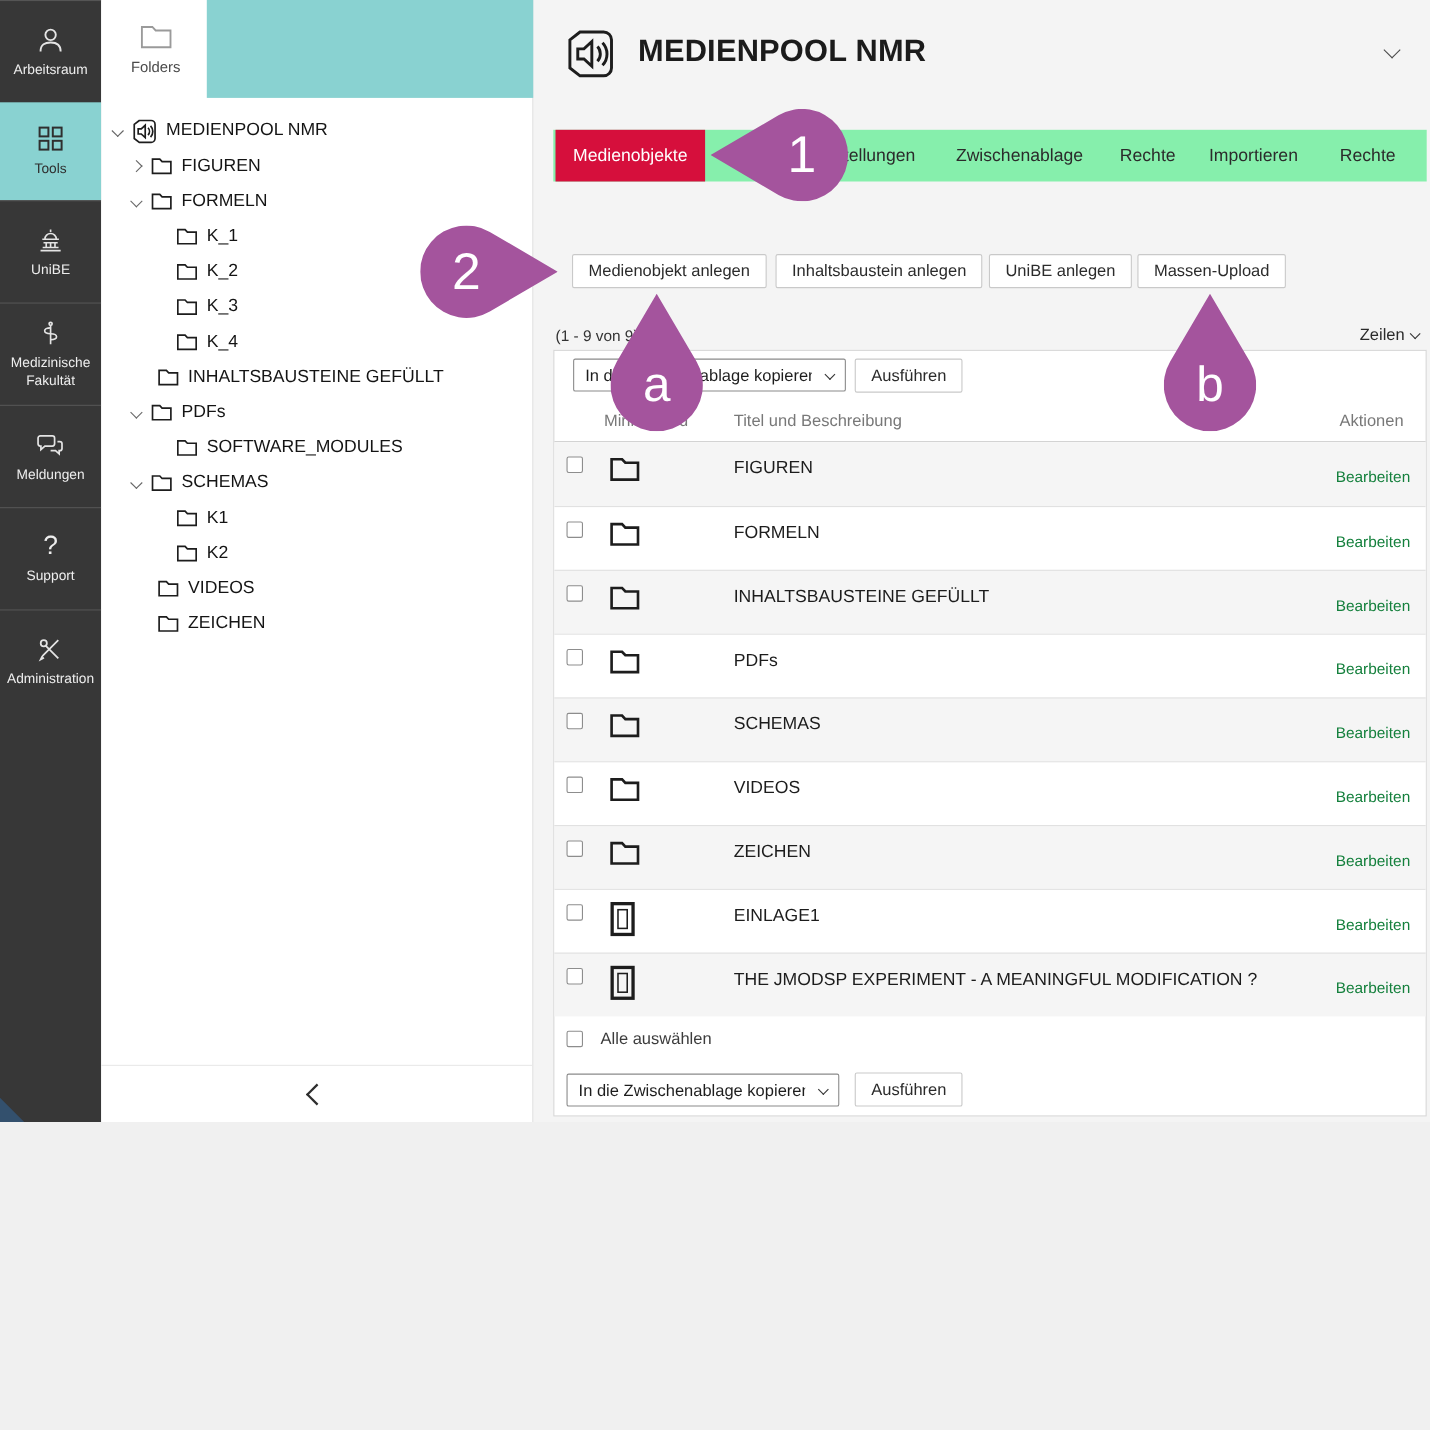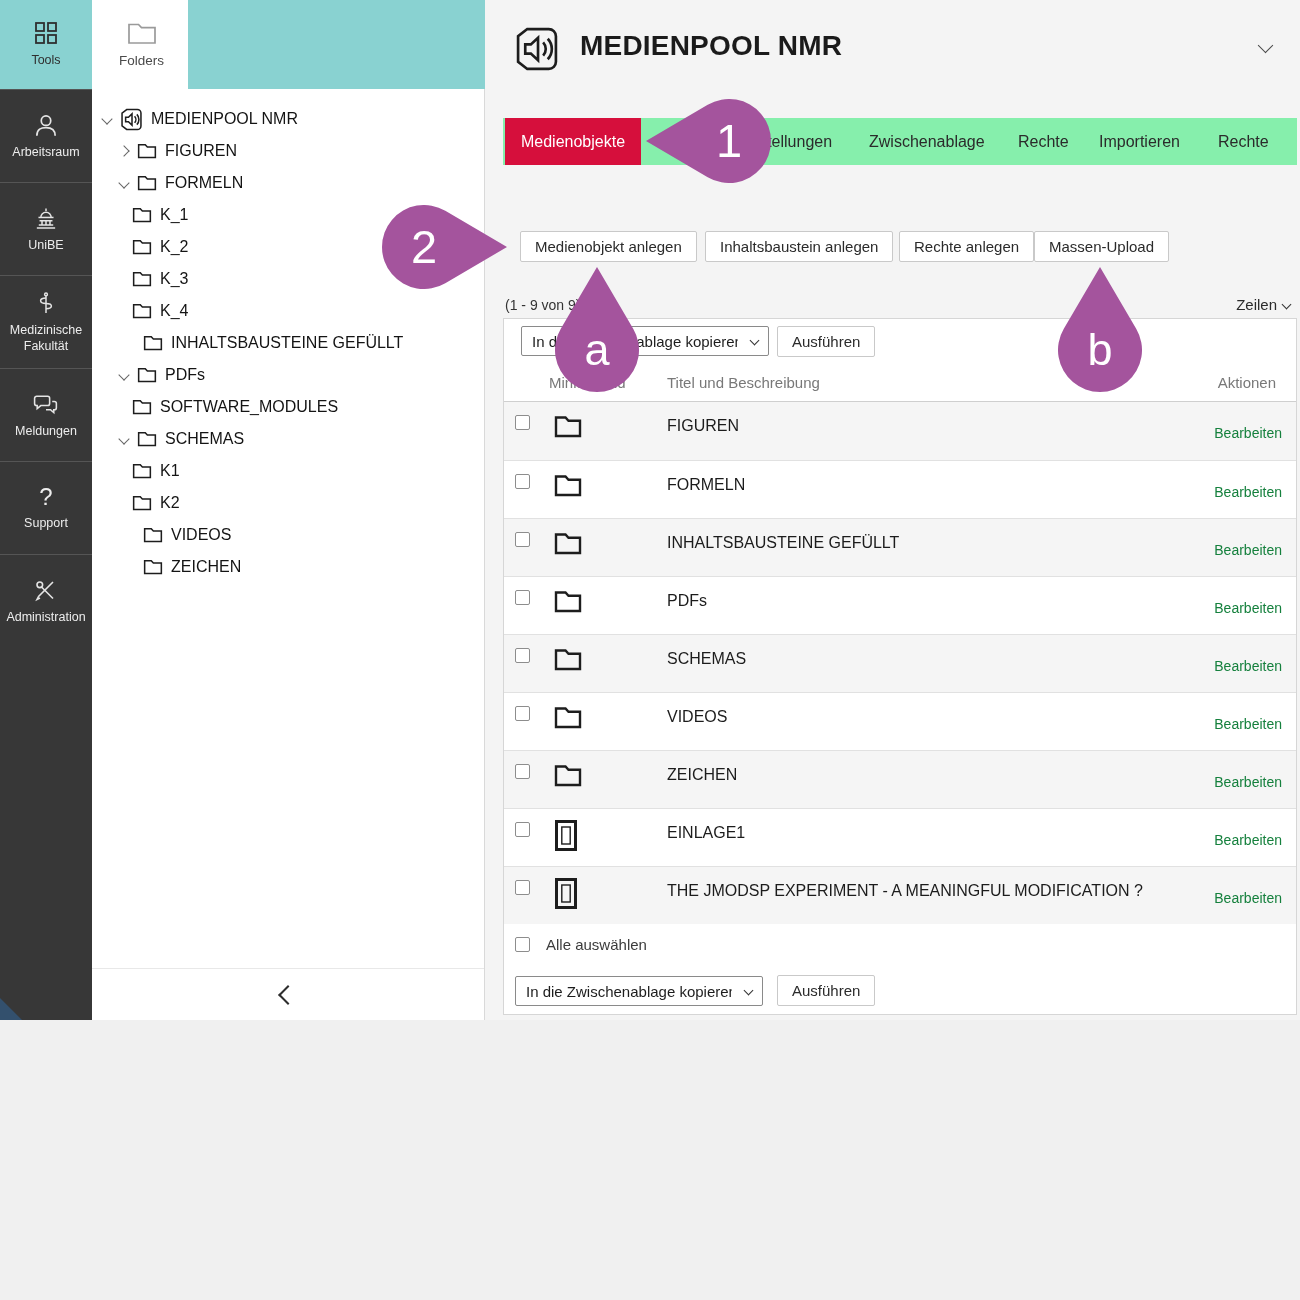--- a/index.html
+++ b/index.html
@@ -24,21 +24,21 @@
   .folders-tab .lbl { font-size:13.5px; color:#4a4a4a; margin-top:8px; }
   .teal-strip { position:absolute; left:96px; top:0; width:297px; height:89px; background:#89d2d1; }
 
   .tree { position:absolute; left:0; top:103px; width:100%; }
   .trow { display:flex; align-items:center; height:32px; font-size:16px; color:#141414; cursor:pointer; white-space:nowrap; }
   .trow .chev { margin-right:9px; flex:0 0 auto; }
   .trow svg { margin-right:8px; flex:0 0 auto; }
   .t-root { padding-left:11px; }
   .lvl1   { padding-left:28px; }
   .lvl1.nochev { padding-left:51px; }
-  .lvl2   { padding-left:40px; }
+  .lvl2   { padding-left:68px; }
 
   .fp-bottom { position:absolute; left:0; top:968px; width:100%; height:52px; border-top:1px solid #e8e8e8;
                display:flex; align-items:center; justify-content:center; cursor:pointer; }
 
   
   .chev { display:inline-block; border:solid #666; border-width:0 1.5px 1.5px 0; padding:3.5px; }
   .chev.down  { transform:rotate(45deg); }
   .chev.right { transform:rotate(-45deg); }
   .chev.left  { transform:rotate(135deg); }
   .chev.big   { border-width:0 2px 2px 0; padding:6px; border-color:#2d2d2d; }
@@ -100,40 +100,40 @@
   .marker .mlabel.small { font-size:45px; }
 
   .corner-tri { position:absolute; left:0; top:998px; z-index:5; }
 </style>
 </head>
 <body>
 
 <div class="canvas">
 
   <div class="rail">
+    <div class="rail-item">
+      <svg width="28" height="26" viewBox="0 0 26 24">
+        <g fill="none" stroke="#e4e4e4" stroke-width="1.6">
+          <circle cx="13" cy="8" r="4.4"></circle>
+          <path d="M4.5 22 c0,-6.2 4,-7.6 8.5,-7.6 s8.5,1.4 8.5,7.6"></path>
+        </g>
+      </svg>
+      <span class="lbl">Arbeitsraum</span>
+    </div>
+
     <div class="rail-item rail-tools">
       <svg width="26" height="26" viewBox="0 0 26 26">
         <g fill="none" stroke="#2f2f2f" stroke-width="1.8">
           <rect x="3" y="3" width="8" height="8"></rect>
             <rect x="15" y="3" width="8" height="8"></rect>
           <rect x="3" y="15" width="8" height="8"></rect>
             <rect x="15" y="15" width="8" height="8"></rect>
         </g>
       </svg>
       <span class="lbl">Tools</span>
-    </div>
-
-    <div class="rail-item">
-      <svg width="28" height="26" viewBox="0 0 26 24">
-        <g fill="none" stroke="#e4e4e4" stroke-width="1.6">
-          <circle cx="13" cy="8" r="4.4"></circle>
-          <path d="M4.5 22 c0,-6.2 4,-7.6 8.5,-7.6 s8.5,1.4 8.5,7.6"></path>
-        </g>
-      </svg>
-      <span class="lbl">Arbeitsraum</span>
     </div>
 
     <div class="rail-item">
       <svg width="28" height="26" viewBox="0 0 26 24">
         <g fill="none" stroke="#e4e4e4" stroke-width="1.4">
           <path d="M13 3.2 v2.2"></path>
           <path d="M8.2 11.5 a4.8 4.8 0 0 1 9.6 0"></path>
           <path d="M6 11.5 h14"></path>
           <path d="M7 14.5 h12 M9.3 14.5 v4 M13 14.5 v4 M16.7 14.5 v4"></path>
           <path d="M6.3 18.5 h13.4 M4.5 21.2 h17"></path>
@@ -330,21 +330,21 @@
       <div class="tab" style="left:233px;">Einstellungen</div>
       <div class="tab" style="left:366px;">Zwischenablage</div>
       <div class="tab" style="left:515px;">Rechte</div>
       <div class="tab" style="left:596px;">Importieren</div>
       <div class="tab" style="left:715px;">Rechte</div>
     </div>
 
 
     <button class="btn" style="left:35px;  top:231px;">Medienobjekt anlegen</button>
     <button class="btn" style="left:220px; top:231px;">Inhaltsbaustein anlegen</button>
-    <button class="btn" style="left:414px; top:231px;">Rechte anlegen</button>
+    <button class="btn" style="left:414px; top:231px;">UniBE anlegen</button>
     <button class="btn" style="left:549px; top:231px;">Massen-Upload</button>
 
     <div class="pgn">(1 - 9 von 9)</div>
     <div class="rows-dd">
       <span>Zeilen</span><span class="chev down sm"></span>
     </div>
 
     <div class="tablepanel">
 
       <div class="selwrap" style="left:17px; top:7px;">

